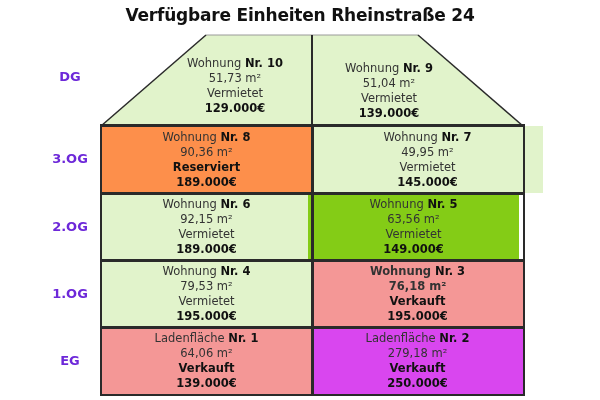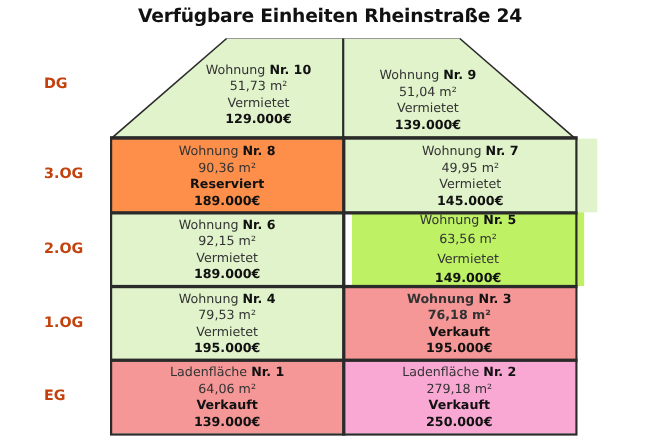--- a/index.html
+++ b/index.html
@@ -1,18 +1,18 @@
 <!DOCTYPE html>
 <html><head>
 <meta charset="utf-8">
 <style>
   html, body { margin:0; padding:0; background:#ffffff; }
   body { width:600px; height:400px; position:relative; overflow:hidden; font-family:"DejaVu Sans", sans-serif; color:#222; }
   .title { position:absolute; top:5px; left:0; width:600px; text-align:center; font-weight:bold; font-size:17px; color:#111; letter-spacing:-0.2px; }
-  .floor-label { position:absolute; left:40px; width:60px; font-weight:bold; font-size:13px; color:#c2410c; }
+  .floor-label { position:absolute; left:40px; width:60px; text-align:center; font-weight:bold; font-size:13px; color:#6d28d9; }
   svg.roof { position:absolute; left:0; top:0; }
   .cell { position:absolute; box-sizing:border-box; text-align:center; font-size:11.5px; line-height:15px; color:#333; display:flex; flex-direction:column; justify-content:center; align-items:center; }
   .cell b { color:#111; }
   .grid-border { position:absolute; box-sizing:border-box; border:2px solid #2a2a2a; pointer-events:none; }
   .hline { position:absolute; background:#2a2a2a; height:3px; }
   .vline { position:absolute; background:#2a2a2a; width:3px; }
 </style>
 </head>
 <body>
 
@@ -57,21 +57,21 @@
   <div>Vermietet</div>
   <b>145.000€</b>
 </div>
 
 <div class="cell" style="left:101px; top:193px; width:211px; height:67px; background:#e1f3cb;">
   <div><span>Wohnung</span> <b>Nr. 6</b></div>
   <div>92,15 m²</div>
   <div>Vermietet</div>
   <b>189.000€</b>
 </div>
-<div class="cell" style="left:320px; top:193px; width:211px; height:67px; background:#bef264;justify-content:space-between;">
+<div class="cell" style="left:308px; top:193px; width:211px; height:67px; background:#84cc16;">
   <div><span>Wohnung</span> <b>Nr. 5</b></div>
   <div>63,56 m²</div>
   <div>Vermietet</div>
   <b>149.000€</b>
 </div>
 
 <div class="cell" style="left:101px; top:260px; width:211px; height:67px; background:#e1f3cb;">
   <div><span>Wohnung</span> <b>Nr. 4</b></div>
   <div>79,53 m²</div>
   <div>Vermietet</div>
@@ -83,21 +83,21 @@
   <b>Verkauft</b>
   <b>195.000€</b>
 </div>
 
 <div class="cell" style="left:101px; top:327px; width:211px; height:67px; background:#f49796;">
   <div><span>Ladenfläche</span> <b>Nr. 1</b></div>
   <div>64,06 m²</div>
   <b>Verkauft</b>
   <b>139.000€</b>
 </div>
-<div class="cell" style="left:312px; top:327px; width:211px; height:67px; background:#f9a8d4;align-items:center;">
+<div class="cell" style="left:312px; top:327px; width:211px; height:67px; background:#d946ef;align-items:center;">
   <div><span>Ladenfläche</span> <b>Nr. 2</b></div>
   <div>279,18 m²</div>
   <b>Verkauft</b>
   <b>250.000€</b>
 </div>
 
 <div class="grid-border" style="left:100px; top:124px; width:425px; height:272px;"></div>
 <div class="hline" style="left:100px; top:124px; width:425px;"></div>
 <div class="hline" style="left:100px; top:192px; width:425px;"></div>
 <div class="hline" style="left:100px; top:259px; width:425px;"></div>

